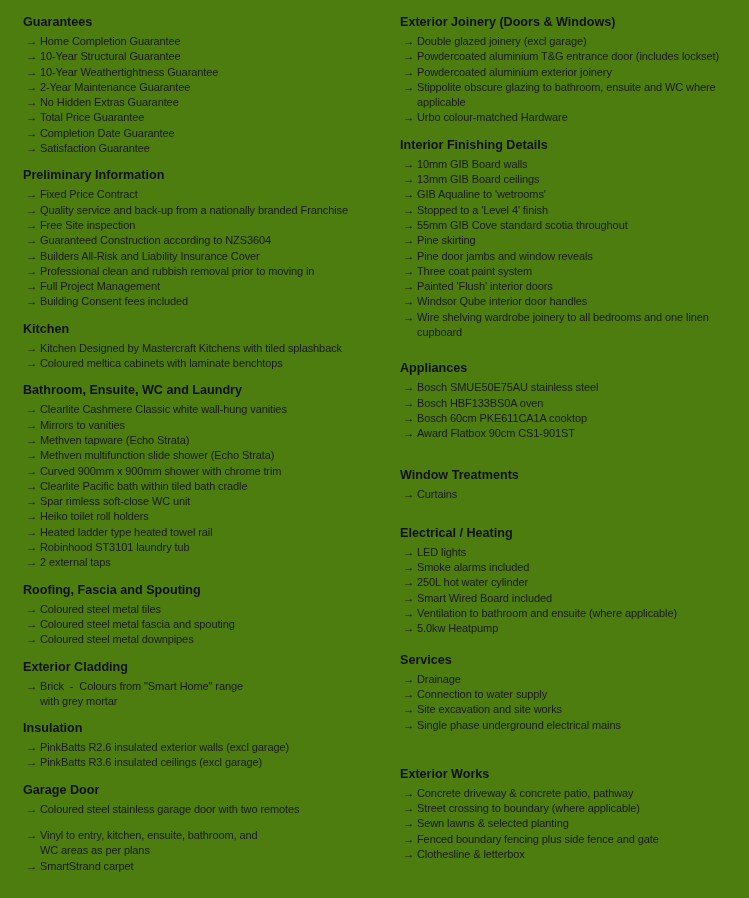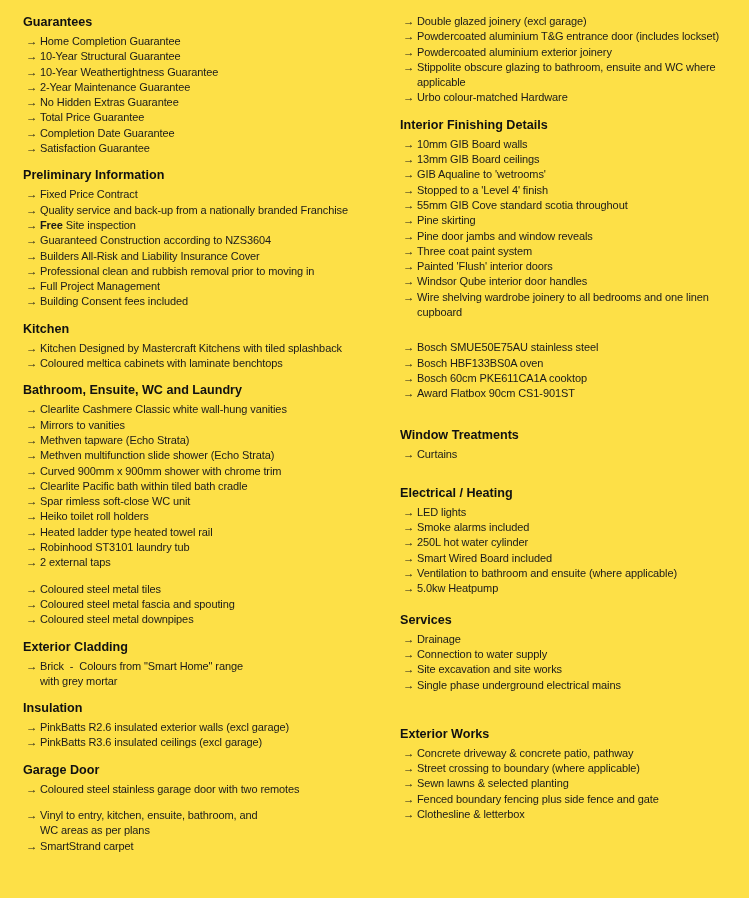--- a/index.html
+++ b/index.html
@@ -6,21 +6,21 @@
     margin: 0;
     padding: 0;
     background: #ffffff;
   }
   .page {
     position: relative;
     width: 749px;
     height: 898px;
     box-sizing: border-box;
     padding: 14px 0 0 23px;
-    background: #fde047;
+    background: #4d7c0f;
     overflow: hidden;
     font-family: "Liberation Sans", "DejaVu Sans", sans-serif;
     color: #1a1a1a;
   }
   .columns {
     display: flex;
     align-items: flex-start;
   }
   .col { flex: 0 0 auto; }
   .col-left  { width: 362px; }
@@ -62,21 +62,21 @@
     padding-left: 3px;
     box-sizing: border-box;
     font-weight: bold;
     font-size: 11.5px;
     color: #1a1a1a;
   }
   .item-text {
     flex: 1 1 auto;
     white-space: pre-wrap;
   }
-  .item-text b { font-weight: bold; }
+  .item-text b { font-weight: normal; }
 </style>
 </head>
 <body>
 
 <div class="page">
   <div class="columns">
     <div class="col col-left">
   <section class="spec-section">
     <h2 class="section-title">Guarantees</h2>
     <ul class="spec-list">
@@ -236,20 +236,21 @@
   </li>
 
   <li class="spec-item">
     <span class="arrow">→</span>
     <span class="item-text">2 external taps</span>
   </li>
 </ul>
   </section>
 
   <section class="spec-section">
+    <h2 class="section-title">Roofing, Fascia and Spouting</h2>
     <ul class="spec-list">
   <li class="spec-item">
     <span class="arrow">→</span>
     <span class="item-text">Coloured steel metal tiles</span>
   </li>
 
   <li class="spec-item">
     <span class="arrow">→</span>
     <span class="item-text">Coloured steel metal fascia and spouting</span>
   </li>
@@ -307,20 +308,21 @@
 
   <li class="spec-item">
     <span class="arrow">→</span>
     <span class="item-text">SmartStrand carpet</span>
   </li>
 </ul>
   </section>
 </div>
     <div class="col col-right">
   <section class="spec-section">
+    <h2 class="section-title">Exterior Joinery (Doors &amp; Windows)</h2>
     <ul class="spec-list">
   <li class="spec-item">
     <span class="arrow">→</span>
     <span class="item-text">Double glazed joinery (excl garage)</span>
   </li>
 
   <li class="spec-item">
     <span class="arrow">→</span>
     <span class="item-text">Powdercoated aluminium T&amp;G entrance door (includes lockset)</span>
   </li>
@@ -398,20 +400,21 @@
 
   <li class="spec-item">
     <span class="arrow">→</span>
     <span class="item-text">Wire shelving wardrobe joinery to all bedrooms and one linen
 cupboard</span>
   </li>
 </ul>
   </section>
 
   <section class="spec-section">
+    <h2 class="section-title">Appliances</h2>
     <ul class="spec-list">
   <li class="spec-item">
     <span class="arrow">→</span>
     <span class="item-text">Bosch SMUE50E75AU stainless steel</span>
   </li>
 
   <li class="spec-item">
     <span class="arrow">→</span>
     <span class="item-text">Bosch HBF133BS0A oven</span>
   </li>

